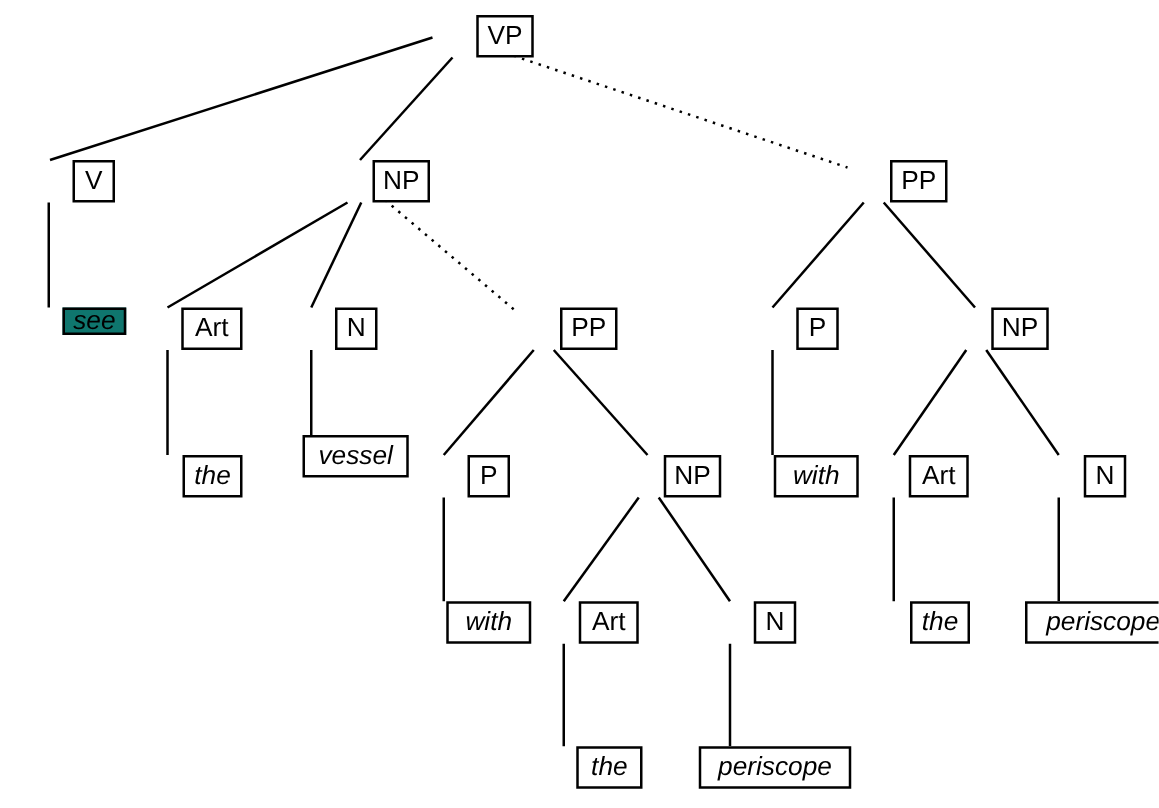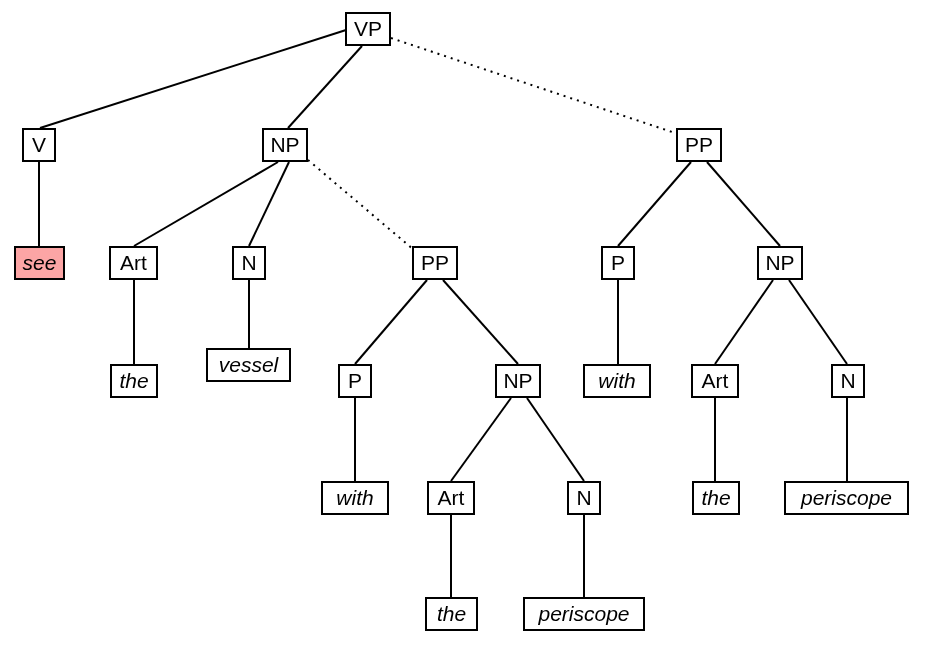--- a/index.html
+++ b/index.html
@@ -30,20 +30,21 @@
     position: absolute;
     box-sizing: border-box;
     border: 2px solid #000000;
     background: #ffffff;
     display: flex;
     align-items: center;
     justify-content: center;
     line-height: 1;
     color: #000000;
     white-space: nowrap;
+    margin-left: 36px;
   }
   .node.cat {
     font-family: "Liberation Sans", sans-serif;
     font-style: normal;
     font-size: 21px;
   }
   .node.leaf {
     font-family: "Liberation Sans", sans-serif;
     font-style: italic;
     font-size: 21px;
@@ -88,21 +89,21 @@
       </div>
       <div class="node cat" style="left: 22px; top: 128px; width: 34px; height: 34px; border-color: rgb(0, 0, 0); background: rgb(255, 255, 255); color: rgb(0, 0, 0);">
         <span class="node-label">V</span>
       </div>
       <div class="node cat" style="left: 262px; top: 128px; width: 46px; height: 34px; border-color: rgb(0, 0, 0); background: rgb(255, 255, 255); color: rgb(0, 0, 0);">
         <span class="node-label">NP</span>
       </div>
       <div class="node cat" style="left: 676px; top: 128px; width: 46px; height: 34px; border-color: rgb(0, 0, 0); background: rgb(255, 255, 255); color: rgb(0, 0, 0);">
         <span class="node-label">PP</span>
       </div>
-      <div class="node leaf" style="left: 14px; top: 246px; width: 51px; height: 34px; border-color: rgb(0, 0, 0); background: #fca5a5; color: rgb(0, 0, 0);">
+      <div class="node leaf" style="left: 14px; top: 246px; width: 51px; height: 22px; border-color: rgb(0, 0, 0); background: #0f766e; color: rgb(0, 0, 0);">
         <span class="node-label">see</span>
       </div>
       <div class="node cat" style="left: 109px; top: 246px; width: 49px; height: 34px; border-color: rgb(0, 0, 0); background: rgb(255, 255, 255); color: rgb(0, 0, 0);">
         <span class="node-label">Art</span>
       </div>
       <div class="node cat" style="left: 232px; top: 246px; width: 34px; height: 34px; border-color: rgb(0, 0, 0); background: rgb(255, 255, 255); color: rgb(0, 0, 0);">
         <span class="node-label">N</span>
       </div>
       <div class="node cat" style="left: 412px; top: 246px; width: 46px; height: 34px; border-color: rgb(0, 0, 0); background: rgb(255, 255, 255); color: rgb(0, 0, 0);">
         <span class="node-label">PP</span>

